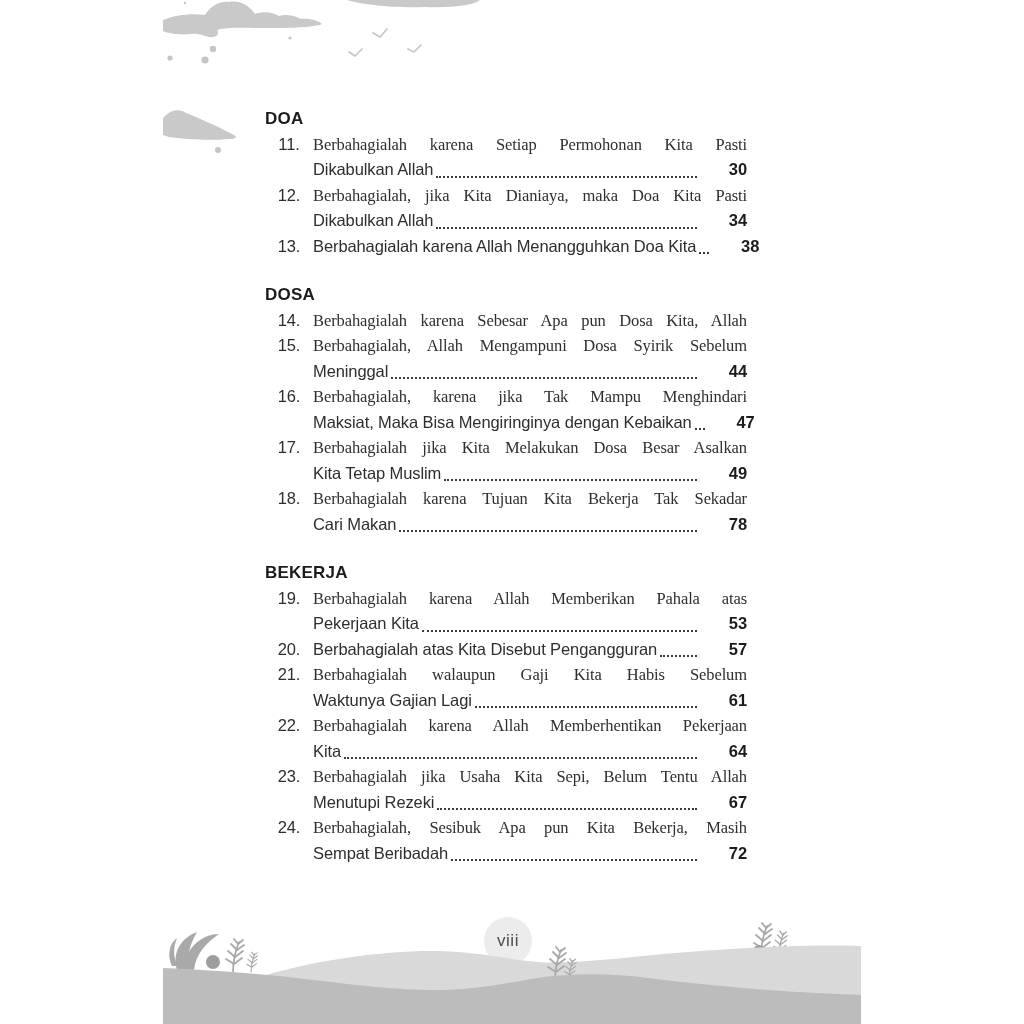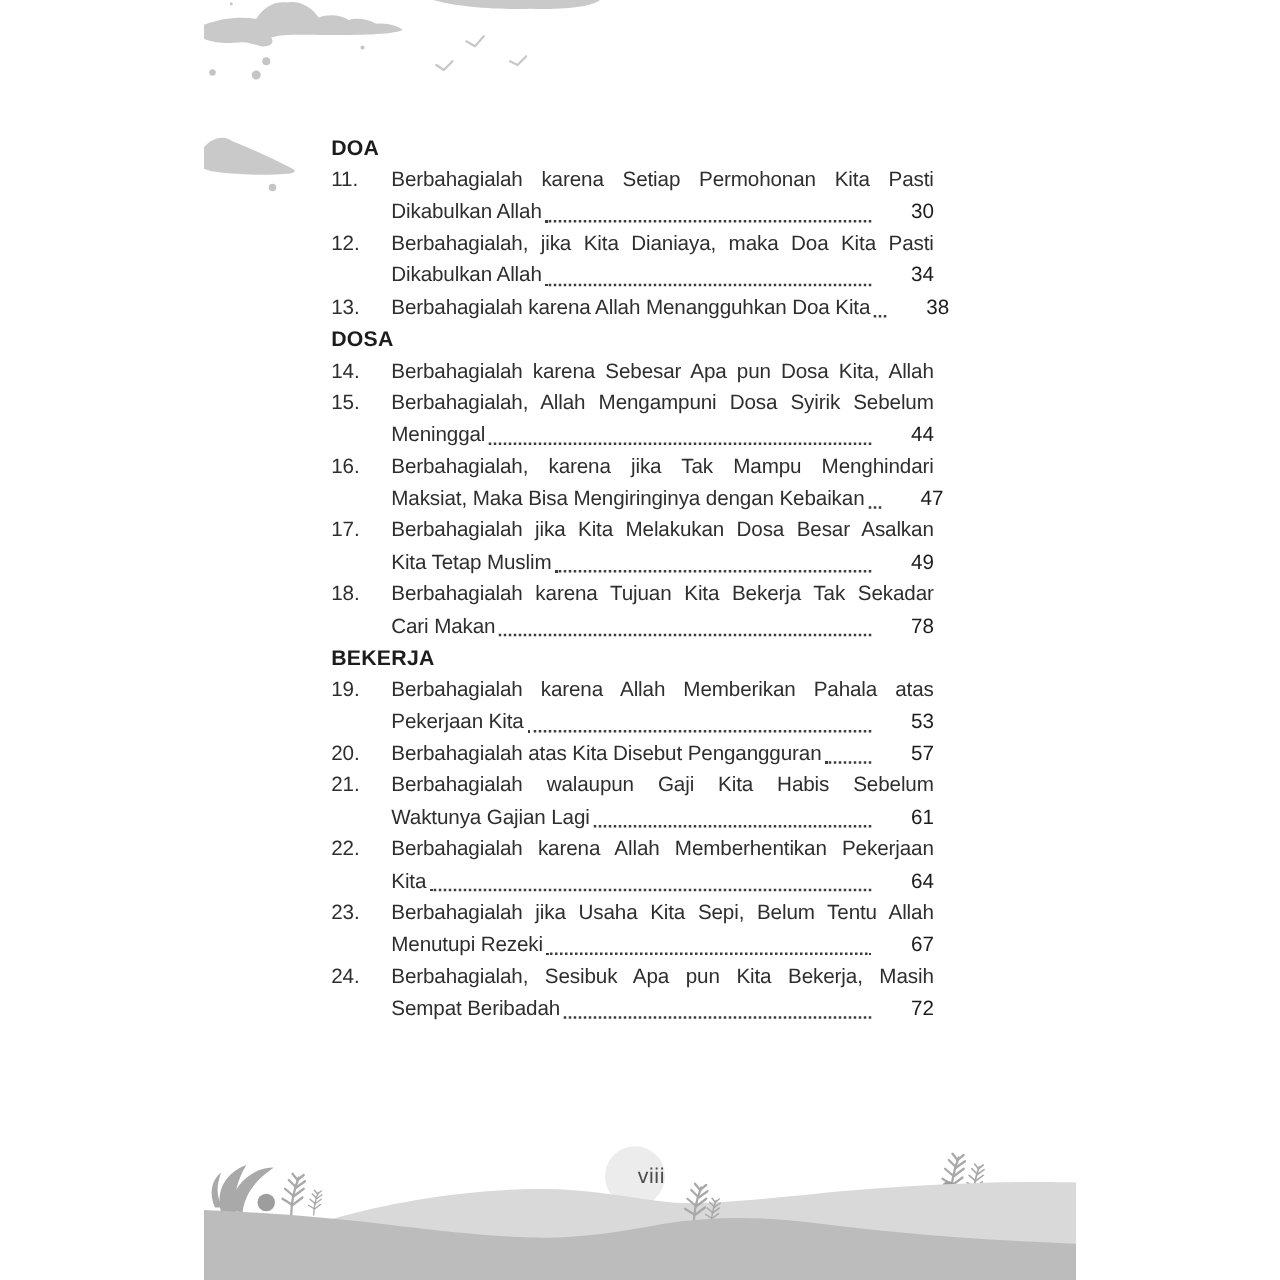--- a/index.html
+++ b/index.html
@@ -12,44 +12,45 @@
     position:absolute;left:163px;top:0;width:698px;height:1024px;
     background:#ffffff;overflow:hidden;
   }
   .deco-top{position:absolute;left:0;top:0;pointer-events:none;}
   .deco-bottom{position:absolute;left:0;bottom:0;pointer-events:none;}
   .toc{
     position:absolute;left:102px;top:106px;width:482px;
     color:var(--text,#2e2e2e);font-size:16.5px;line-height:25.5px;
     letter-spacing:-0.1px;
   }
-  .toc section + section{}
+  .toc section + section{margin-top:23px;}
   .toc h2{
     margin:0;font-size:17px;line-height:25.5px;font-weight:700;
     color:var(--heading,#1c1c1c);letter-spacing:.2px;
   }
   .entry{display:flex;align-items:flex-start;}
-  .no{flex:0 0 48px;}
+  .no{flex:0 0 48px;text-align:center;}
   .body{flex:1 1 auto;min-width:0;}
   .line-first{
     text-align:justify;text-align-last:justify;-moz-text-align-last:justify;
     white-space:nowrap;
+    font-family:Liberation Serif, serif;
   }
   .line-last{display:flex;align-items:flex-start;}
   .line-last .txt{white-space:nowrap;}
   .leader{
     flex:1 1 auto;min-width:10px;height:0;align-self:flex-end;
     border-bottom:2.2px dotted var(--leader-dots,#3c3c3c);
     margin:0 6px 5px 3px;
   }
-  .pg{flex:0 0 44px;text-align:right;font-weight:400;color:var(--heading,#1c1c1c);}
+  .pg{flex:0 0 44px;text-align:right;font-weight:700;color:var(--heading,#1c1c1c);}
   .badge{
     position:absolute;left:321px;top:917px;width:48px;height:48px;
     border-radius:50%;background:var(--badge-bg,#ececec);
-    display:flex;align-items:center;justify-content:flex-end;
+    display:flex;align-items:center;justify-content:center;
     font-size:17px;color:var(--badge-text,#4c4c4c);letter-spacing:.5px;
   }
 </style>
 </head>
 <body>
 
 <div class="page">
 
   <svg class="deco-top" width="698" height="170" viewBox="0 0 698 170">
     <path fill="var(--cloud)" d="M0,20 C12,15 28,13 42,15 C48,6 56,1 66,2 C76,0 86,5 92,14

